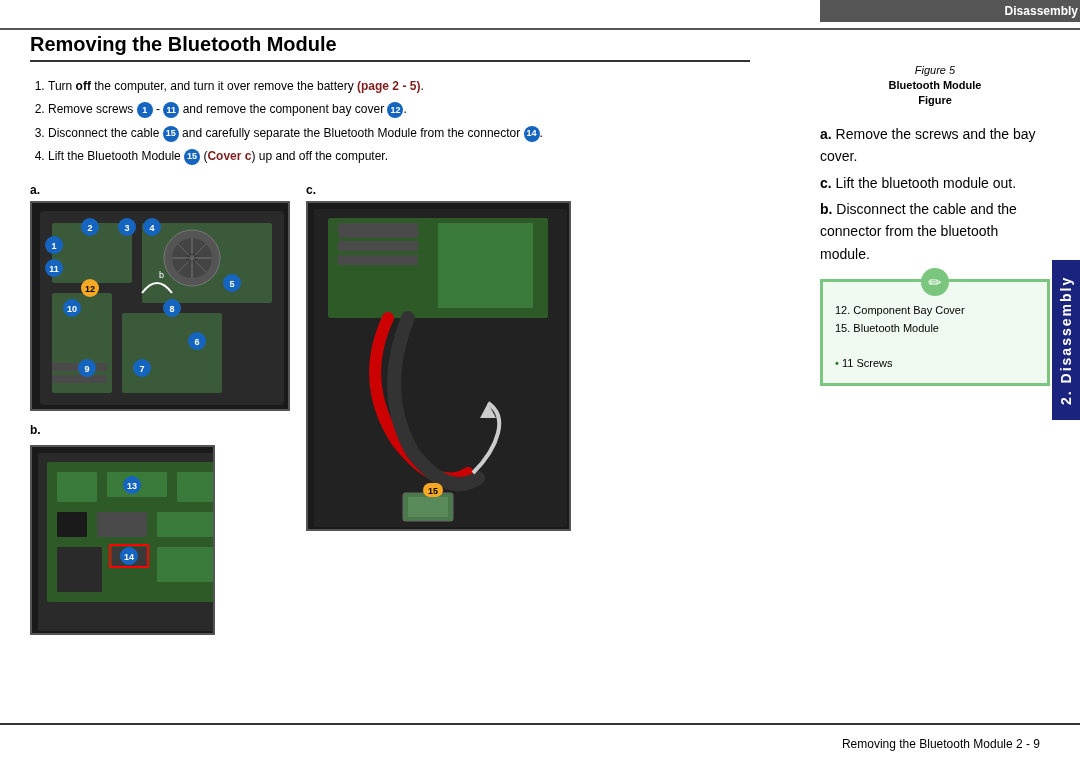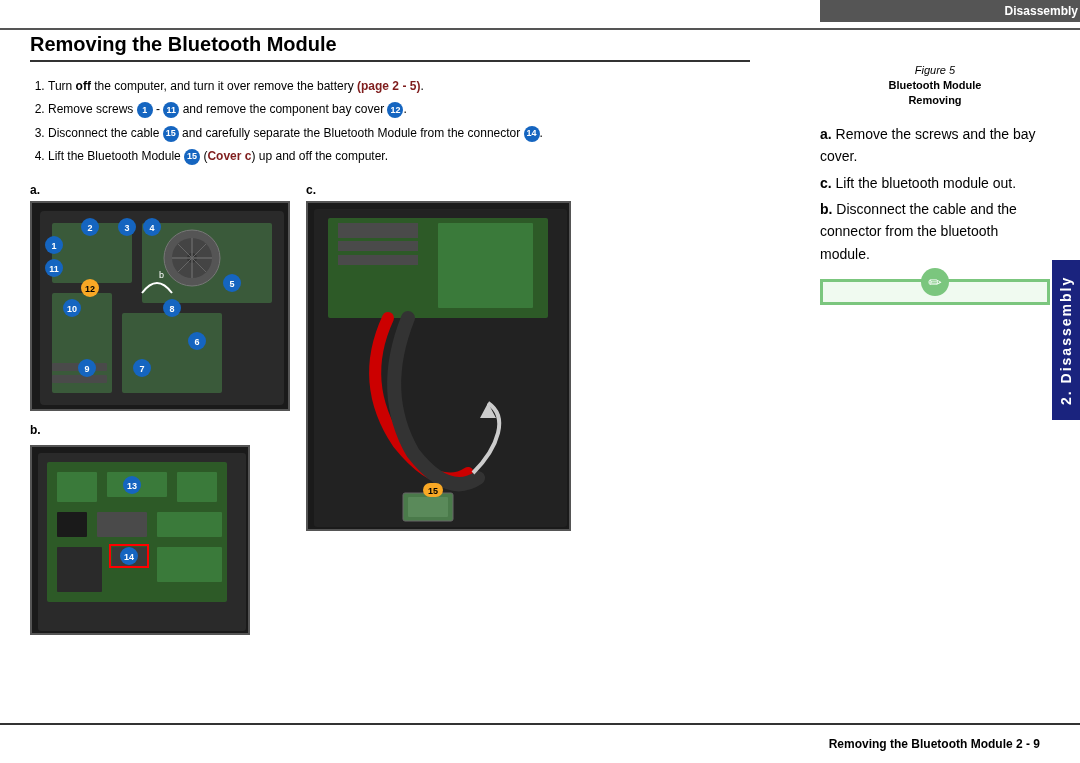--- a/index.html
+++ b/index.html
@@ -123,21 +123,21 @@
       width: 260px;
       height: 210px;
     }
 
     .img-box-c {
       width: 265px;
       height: 330px;
     }
 
     .img-box-b {
-      width: 220px;
+      width: 185px;
       height: 190px;
       margin-top: 8px;
     }
 
     
     .right-panel {
       position: absolute;
       right: 30px;
       top: 40px;
       width: 230px;
@@ -212,21 +212,21 @@
       left: 0;
       right: 0;
       height: 40px;
       background: #fff;
       border-top: 2px solid #333;
       display: flex;
       align-items: center;
       justify-content: flex-end;
       padding: 0 40px;
       font-size: 12px;
-      font-weight: bold;
+      font-weight: normal;
     }
 
     
     .top-divider {
       position: absolute;
       top: 28px;
       left: 0;
       right: 0;
       height: 2px;
       background: #555;
@@ -415,31 +415,39 @@
       </div>
     </div>
   </div>
 
 </div>
 
 <div class="right-panel">
   <div class="figure-title">Figure 5</div>
   <div class="figure-subtitle">
     <span>Bluetooth Module</span><br>
-    <span>Removing</span>
+    <span>Figure</span>
   </div>
 
   <div class="figure-notes">
     <p><strong>a.</strong> <span>Remove the screws and the bay cover.</span></p>
     <p><strong>c.</strong> <span>Lift the bluetooth module out.</span></p>
     <p><strong>b.</strong> <span>Disconnect the cable and the connector from the bluetooth module.</span></p>
   </div>
 
   <div class="note-box">
     <div class="note-icon">✏</div>
+    <div class="note-box-content">
+      <div>12. Component Bay Cover</div>
+      <div>15. Bluetooth Module</div>
+      <br>
+      <div>
+        <span class="note-bullet">•</span> <span>11 Screws</span>
+      </div>
+    </div>
   </div>
 </div>
 
 <div class="sidebar-tab">2. Disassembly</div>
 
 <div class="bottom-bar">
   <span>Removing the Bluetooth Module  2 - 9</span>
 </div>
 
 </body></html>

